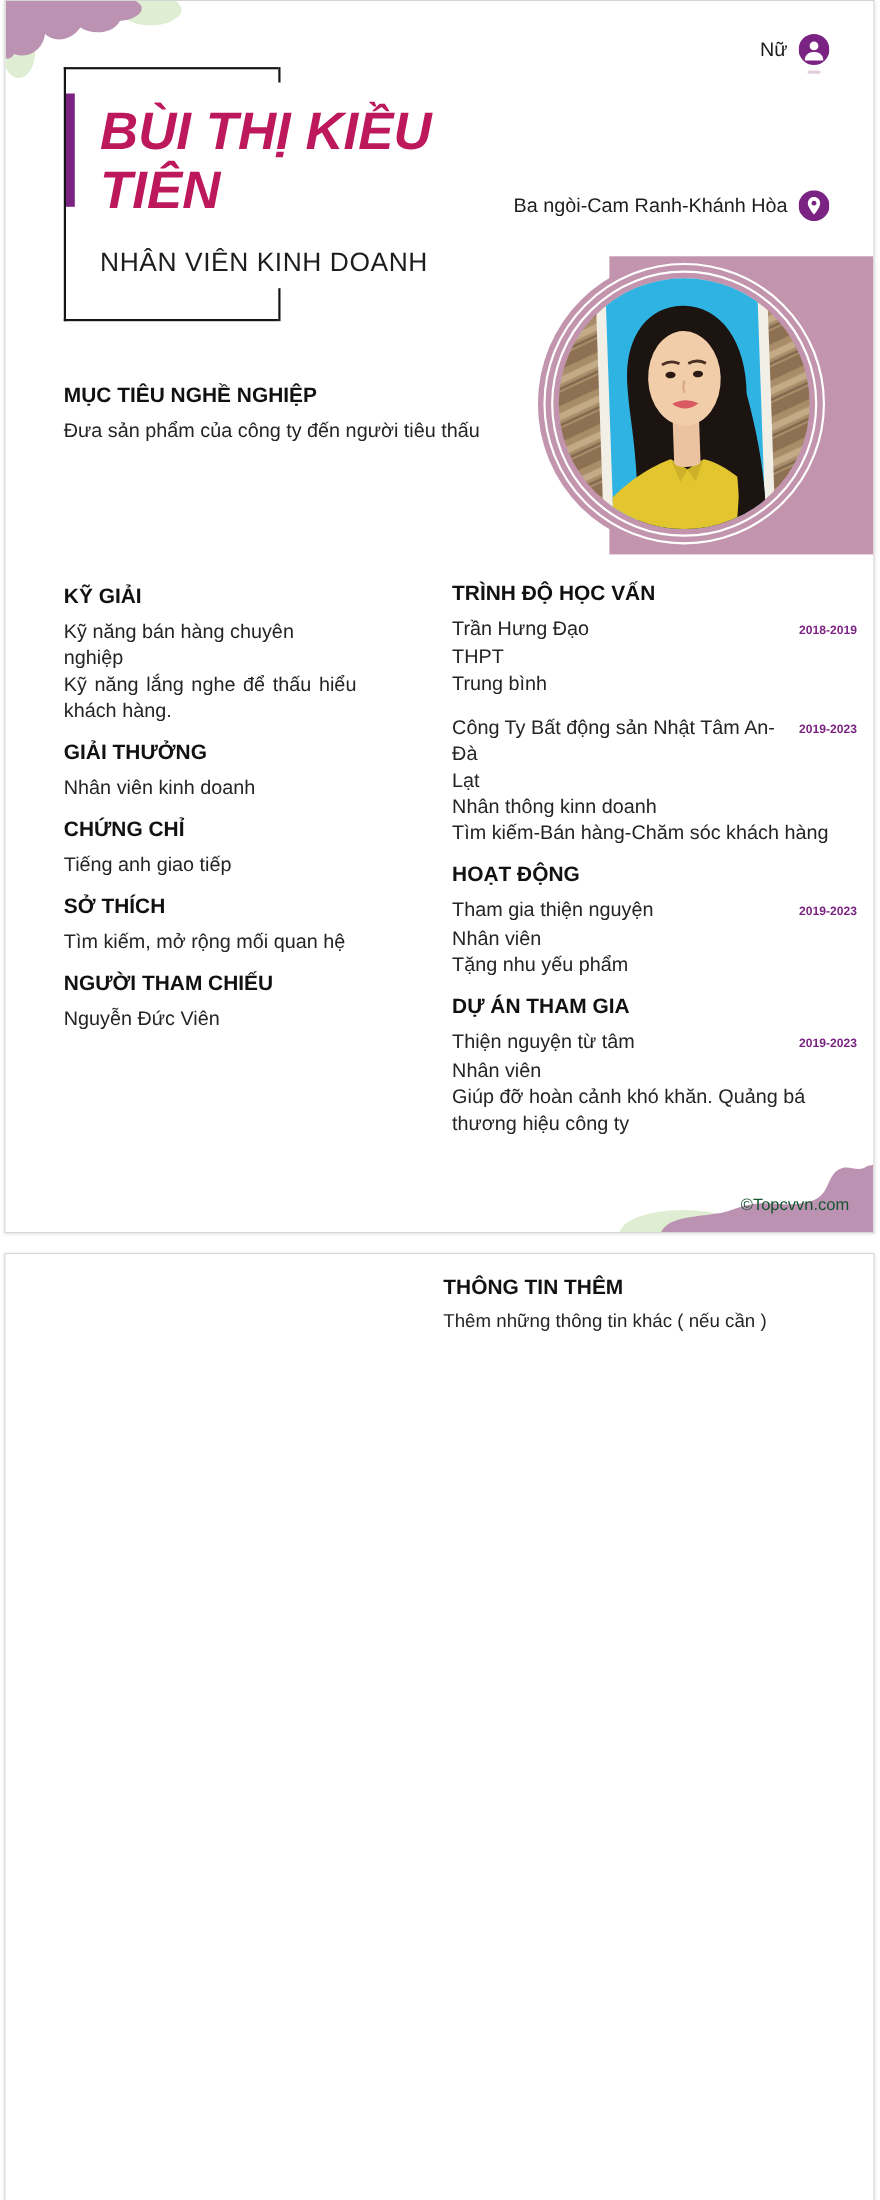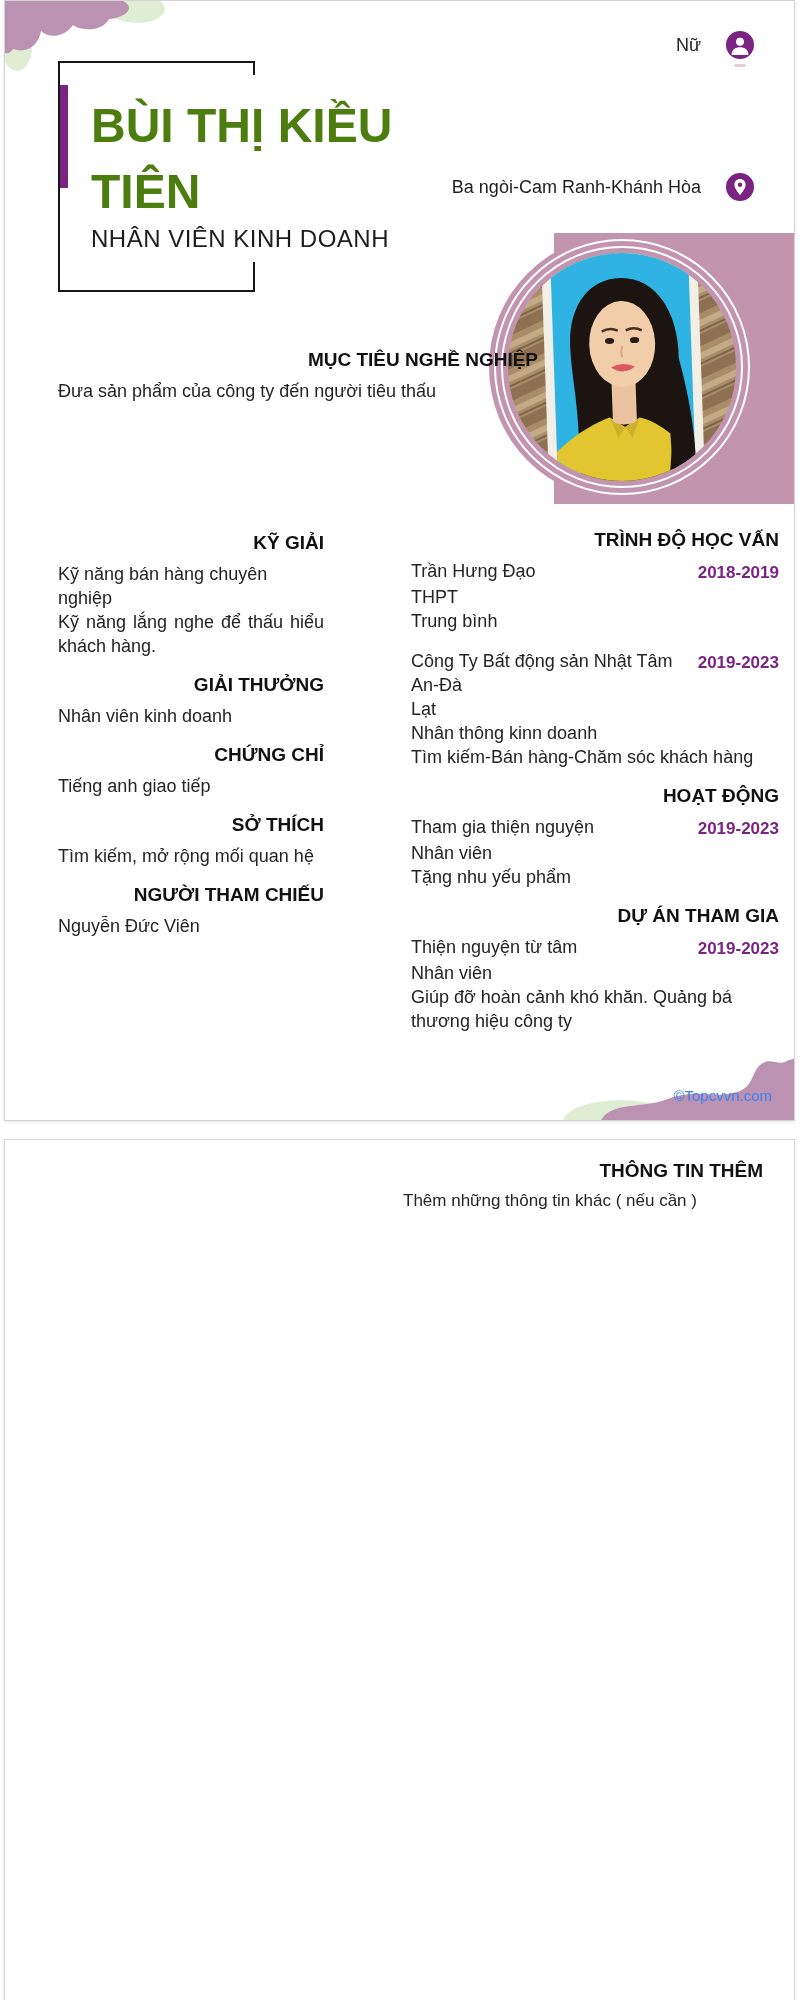--- a/index.html
+++ b/index.html
@@ -19,58 +19,58 @@
   .name-frame{
     position:absolute;left:53px;top:60px;width:193px;height:227px;
     border-top:2px solid #161616;border-left:2px solid #161616;border-bottom:2px solid #161616;
   }
   .frame-tick{position:absolute;right:-2px;width:2px;background:#161616;}
   .tick-top{top:-2px;height:14px;}
   .tick-bottom{bottom:-2px;height:30px;}
   .accent-bar{position:absolute;left:55px;top:84px;width:8px;height:103px;background:#7b2383;}
   .cv-name{
     position:absolute;left:86px;top:92px;width:332px;
-    font-size:48px;line-height:66px;font-weight:bold;color:#4d7c0f;letter-spacing:0;
+    font-size:48px;line-height:54px;font-weight:bold;color:#be185d;letter-spacing:0;font-style:italic;
   }
   .cv-jobtitle{
     position:absolute;left:86px;top:224px;width:420px;
     font-size:24px;color:#1d1d1d;letter-spacing:.5px;
   }
   .hdr-row{
-    position:absolute;right:40px;display:flex;align-items:center;gap:25px;
+    position:absolute;right:40px;display:flex;align-items:center;gap:10px;
     font-size:18px;color:#1d1d1d;
   }
   .hdr-row .ico{width:28px;height:28px;flex:0 0 28px;}
   #row-gender{top:30px;}
   #row-location{top:172px;}
   .gender-dash{
     position:absolute;left:729px;top:63px;width:12px;height:3px;border-radius:2px;
     background:rgba(187,146,178,.45);
   }
 
   
   .photo-band{position:absolute;left:549px;top:232px;width:240px;height:271px;background:#c294ae;}
   .photo-wrap{position:absolute;left:484px;top:233px;width:266px;height:266px;}
 
   
-  .sec-title{font-size:19px;font-weight:bold;color:#111;line-height:22px;margin:0 0 8px 0;text-align:right;}
+  .sec-title{font-size:19px;font-weight:bold;color:#111;line-height:22px;margin:0 0 8px 0;}
   .body-text{font-size:18px;color:#242424;line-height:24px;}
   .justify{text-align:justify;}
   .col{position:absolute;}
   #col-left{left:53px;top:531px;width:266px;}
   #col-right{left:406px;top:528px;width:368px;}
   .section{margin-bottom:16px;}
   .entry-row{display:flex;justify-content:space-between;align-items:flex-start;}
   .entry-row .org{flex:1 1 auto;padding-right:8px;}
-  .entry-row .date{flex:0 0 auto;font-weight:bold;color:#7b2383;font-size:17px;padding-top:2px;white-space:nowrap;}
+  .entry-row .date{flex:0 0 auto;font-weight:bold;color:#7b2383;font-size:11px;padding-top:2px;white-space:nowrap;}
 
   #objective{left:53px;top:348px;width:480px;position:absolute;}
 
   .footer-credit{
-    position:absolute;right:22px;top:1086px;font-size:15px;color:#3b82f6;z-index:5;
+    position:absolute;right:22px;top:1086px;font-size:15px;color:#14532d;z-index:5;
   }
   .deco{position:absolute;pointer-events:none;}
   #deco-tl{left:0;top:0;}
   #deco-br{right:0;bottom:0;z-index:1;}
 
   
   .more-info{position:absolute;left:398px;top:20px;width:360px;}
   .more-info .sec-title{margin-bottom:7px;}
   .more-info .body-text{font-size:17px;}
 </style>

